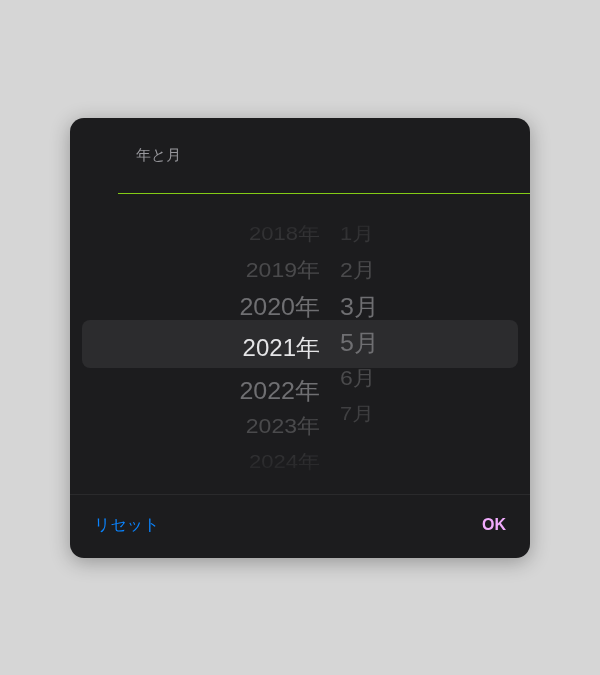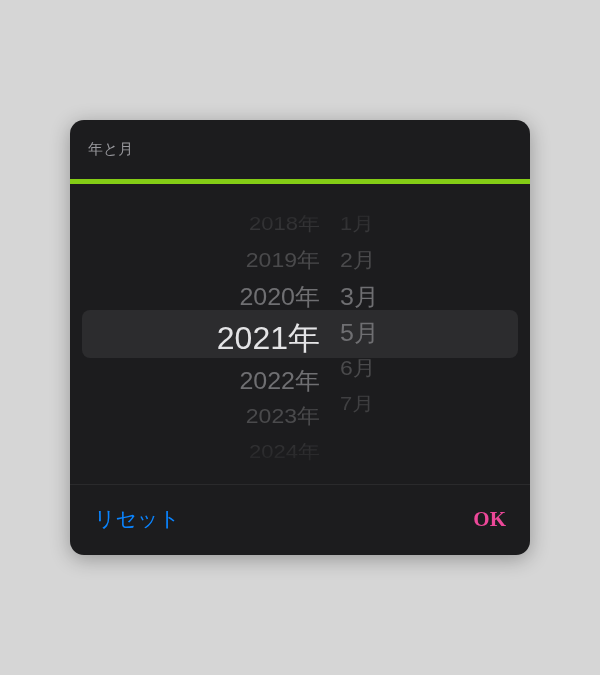--- a/index.html
+++ b/index.html
@@ -14,22 +14,23 @@
       overflow: hidden;
     }
     .dialog {
       width: 460px;
       background: #1c1c1e;
       border-radius: 14px;
       overflow: hidden;
       box-shadow: 0 4px 20px rgba(0,0,0,0.3);
     }
     .header {
-      padding: 20px 18px;
-      border-bottom: 5px solid #84cc16;
+      padding: 28px 18px;
+      border-bottom: 1px solid #84cc16;
+      margin-left: 48px;
     }
     .header-title {
       color: #98989d;
       font-size: 15px;
       font-weight: 400;
     }
     .picker {
       position: relative;
       height: 300px;
       overflow: hidden;
@@ -67,21 +68,21 @@
       line-height: 36px;
       font-size: 22px;
       white-space: nowrap;
       color: #3f3f41;
       transform: scaleY(0.85);
     }
     .wheel-item.d2 { color: #4a4a4c; font-size: 23px; transform: scaleY(0.9); }
     .wheel-item.d1 { color: #6f6f72; font-size: 25px; transform: scaleY(0.95); }
     .wheel-item.sel {
       color: #e4e4e6;
-      font-size: 32px;
+      font-size: 24px;
       font-weight: 400;
       height: 48px;
       line-height: 48px;
       transform: none;
     }
     .fade {
       position: absolute;
       left: 0; right: 0;
       height: 60px;
       z-index: 2;
@@ -92,27 +93,27 @@
     .footer {
       display: flex;
       justify-content: space-between;
       align-items: center;
       padding: 16px 22px 18px 22px;
       border-top: 1px solid #2a2a2c;
     }
     .btn {
       background: none;
       border: none;
-      font-size: 21px;
+      font-size: 16px;
       cursor: pointer;
-      font-family: Liberation Serif, serif;
+      font-family: Liberation Sans, sans-serif;
       padding: 4px 2px;
     }
     .btn-reset { color: #0a84ff; font-weight: 400; }
-    .btn-ok { color: #ec4899; font-weight: 600; }
+    .btn-ok { color: #f0abfc; font-weight: 600; }
   </style>
 </head>
 <body>
 
 <div class="dialog">
 
   <div class="header">
     <div class="header-title">年と月</div>
   </div>
 

